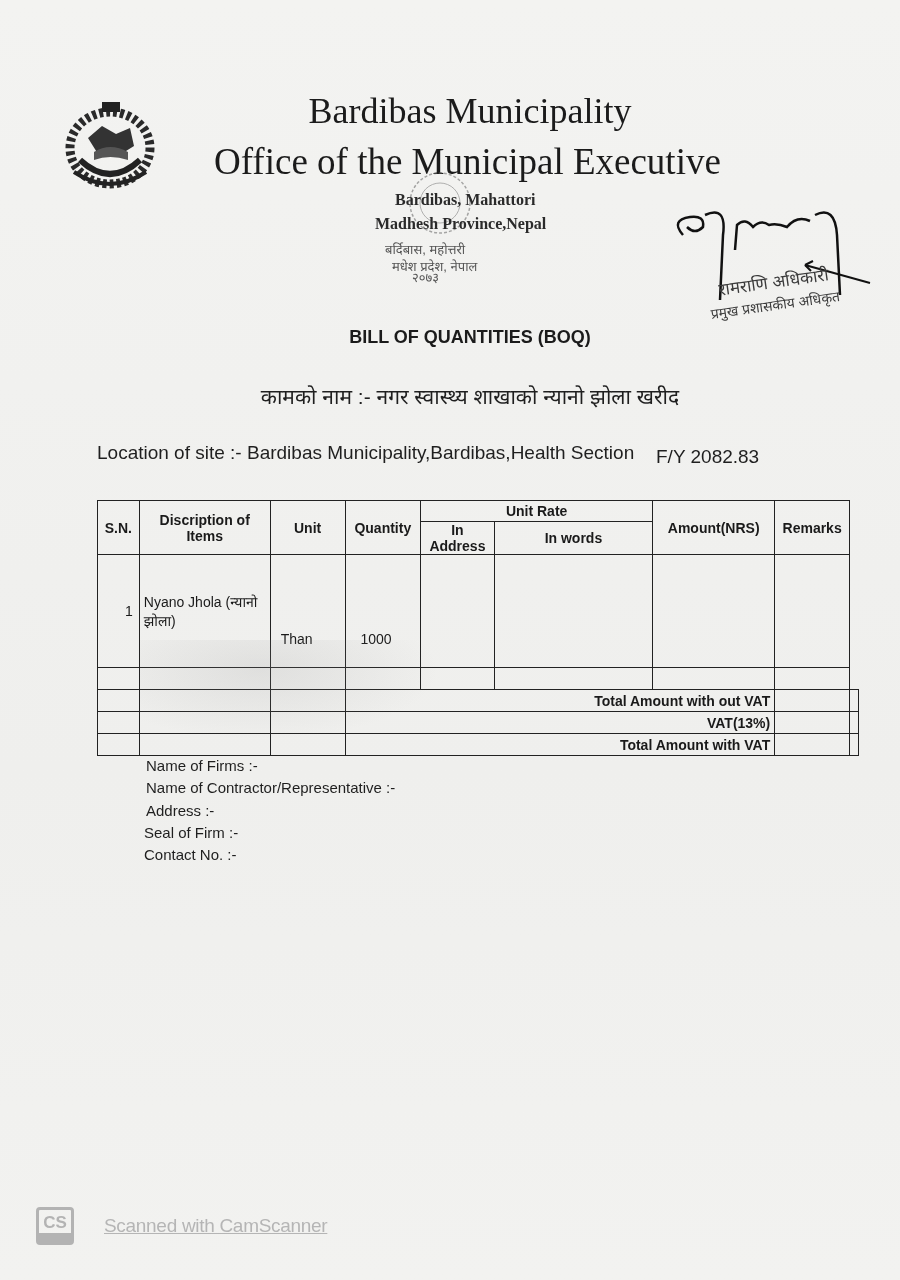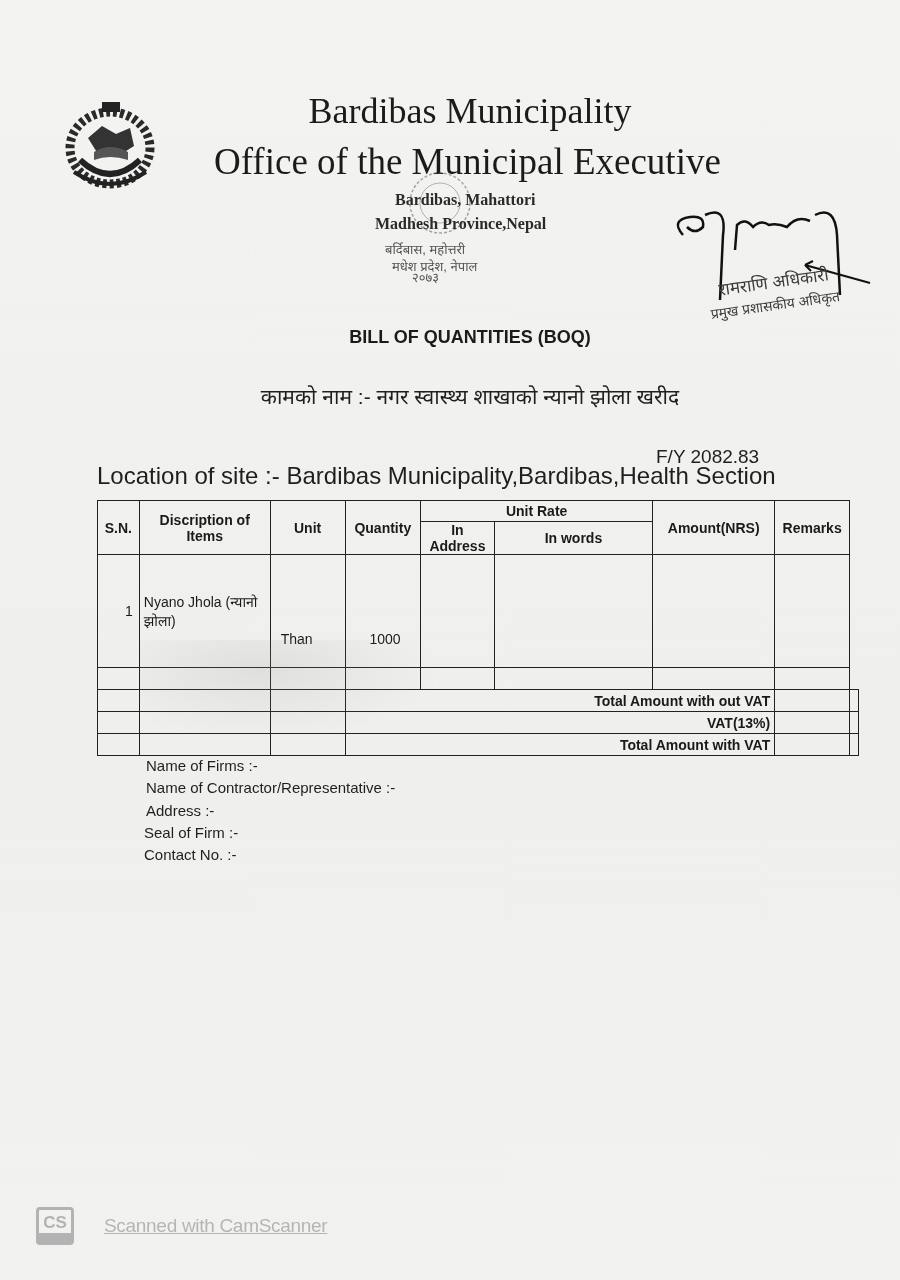--- a/index.html
+++ b/index.html
@@ -18,21 +18,21 @@
   .addr1 { left: 395px; top: 191px; }
   .addr2 { left: 375px; top: 215px; }
   .stamp { position: absolute; left: 360px; top: 165px; width: 140px; height: 130px; opacity: .55; }
   .stamp-text { position: absolute; font-size: 13px; color: #555; white-space: nowrap; }
   .ref { position: absolute; left: 97px; top: 254px; font-size: 16px; line-height: 19px; color: #222; }
   .sig { position: absolute; left: 665px; top: 205px; width: 220px; height: 130px; }
   .sig-name { position: absolute; left: 718px; top: 270px; font-size: 17px; color: #3b3b3b; transform: rotate(-8deg); white-space: nowrap; }
   .sig-title { position: absolute; left: 710px; top: 295px; font-size: 14px; color: #3b3b3b; transform: rotate(-8deg); white-space: nowrap; }
   .boq-title { position: absolute; left: 0; width: 940px; top: 327px; text-align: center; font-weight: bold; font-size: 18px; color: #1b1b1b; }
   .work-name { position: absolute; left: 0; width: 940px; top: 382px; text-align: center; font-size: 21px; color: #1f1f1f; }
-  .location { position: absolute; left: 97px; top: 462px; font-size: 24px; color: #1f1f1f; white-space: nowrap; }
+  .location { position: absolute; left: 97px; top: 442px; font-size: 19px; color: #1f1f1f; white-space: nowrap; }
   .fy { position: absolute; left: 656px; top: 446px; font-size: 19px; color: #1f1f1f; }
   table.boq { position: absolute; left: 97px; top: 500px; width: 762px; border-collapse: collapse; font-size: 14px; }
   table.boq td, table.boq th { border: 1.5px solid #222; padding: 0 4px; }
   table.boq th { font-weight: bold; text-align: center; font-size: 14px; }
   .hr1 th { height: 20px; }
   .hr2 th { height: 20px; }
   .row-item td { height: 92px; vertical-align: middle; }
   .row-sp td { height: 21px; }
   .row-tot td { height: 21px; }
   .tot-label { text-align: right; font-weight: bold; }
@@ -112,21 +112,21 @@
       <th rowspan="2">Remarks</th>
     </tr>
     <tr class="hr2">
       <th>In Address</th>
       <th>In words</th>
     </tr>
     <tr class="row-item">
       <td class="sn">1</td>
       <td>Nyano Jhola (न्यानो झोला)</td>
       <td style="vertical-align:bottom;padding-bottom:20px;padding-left:10px">Than</td>
-      <td style="vertical-align:bottom;padding-bottom:20px;padding-left:24px">1000</td>
+      <td style="vertical-align:bottom;padding-bottom:20px;padding-left:15px">1000</td>
       <td></td>
       <td></td>
       <td></td>
       <td></td>
     </tr>
     <tr class="row-sp">
       <td></td>
           <td></td>
           <td></td>
           <td></td>

